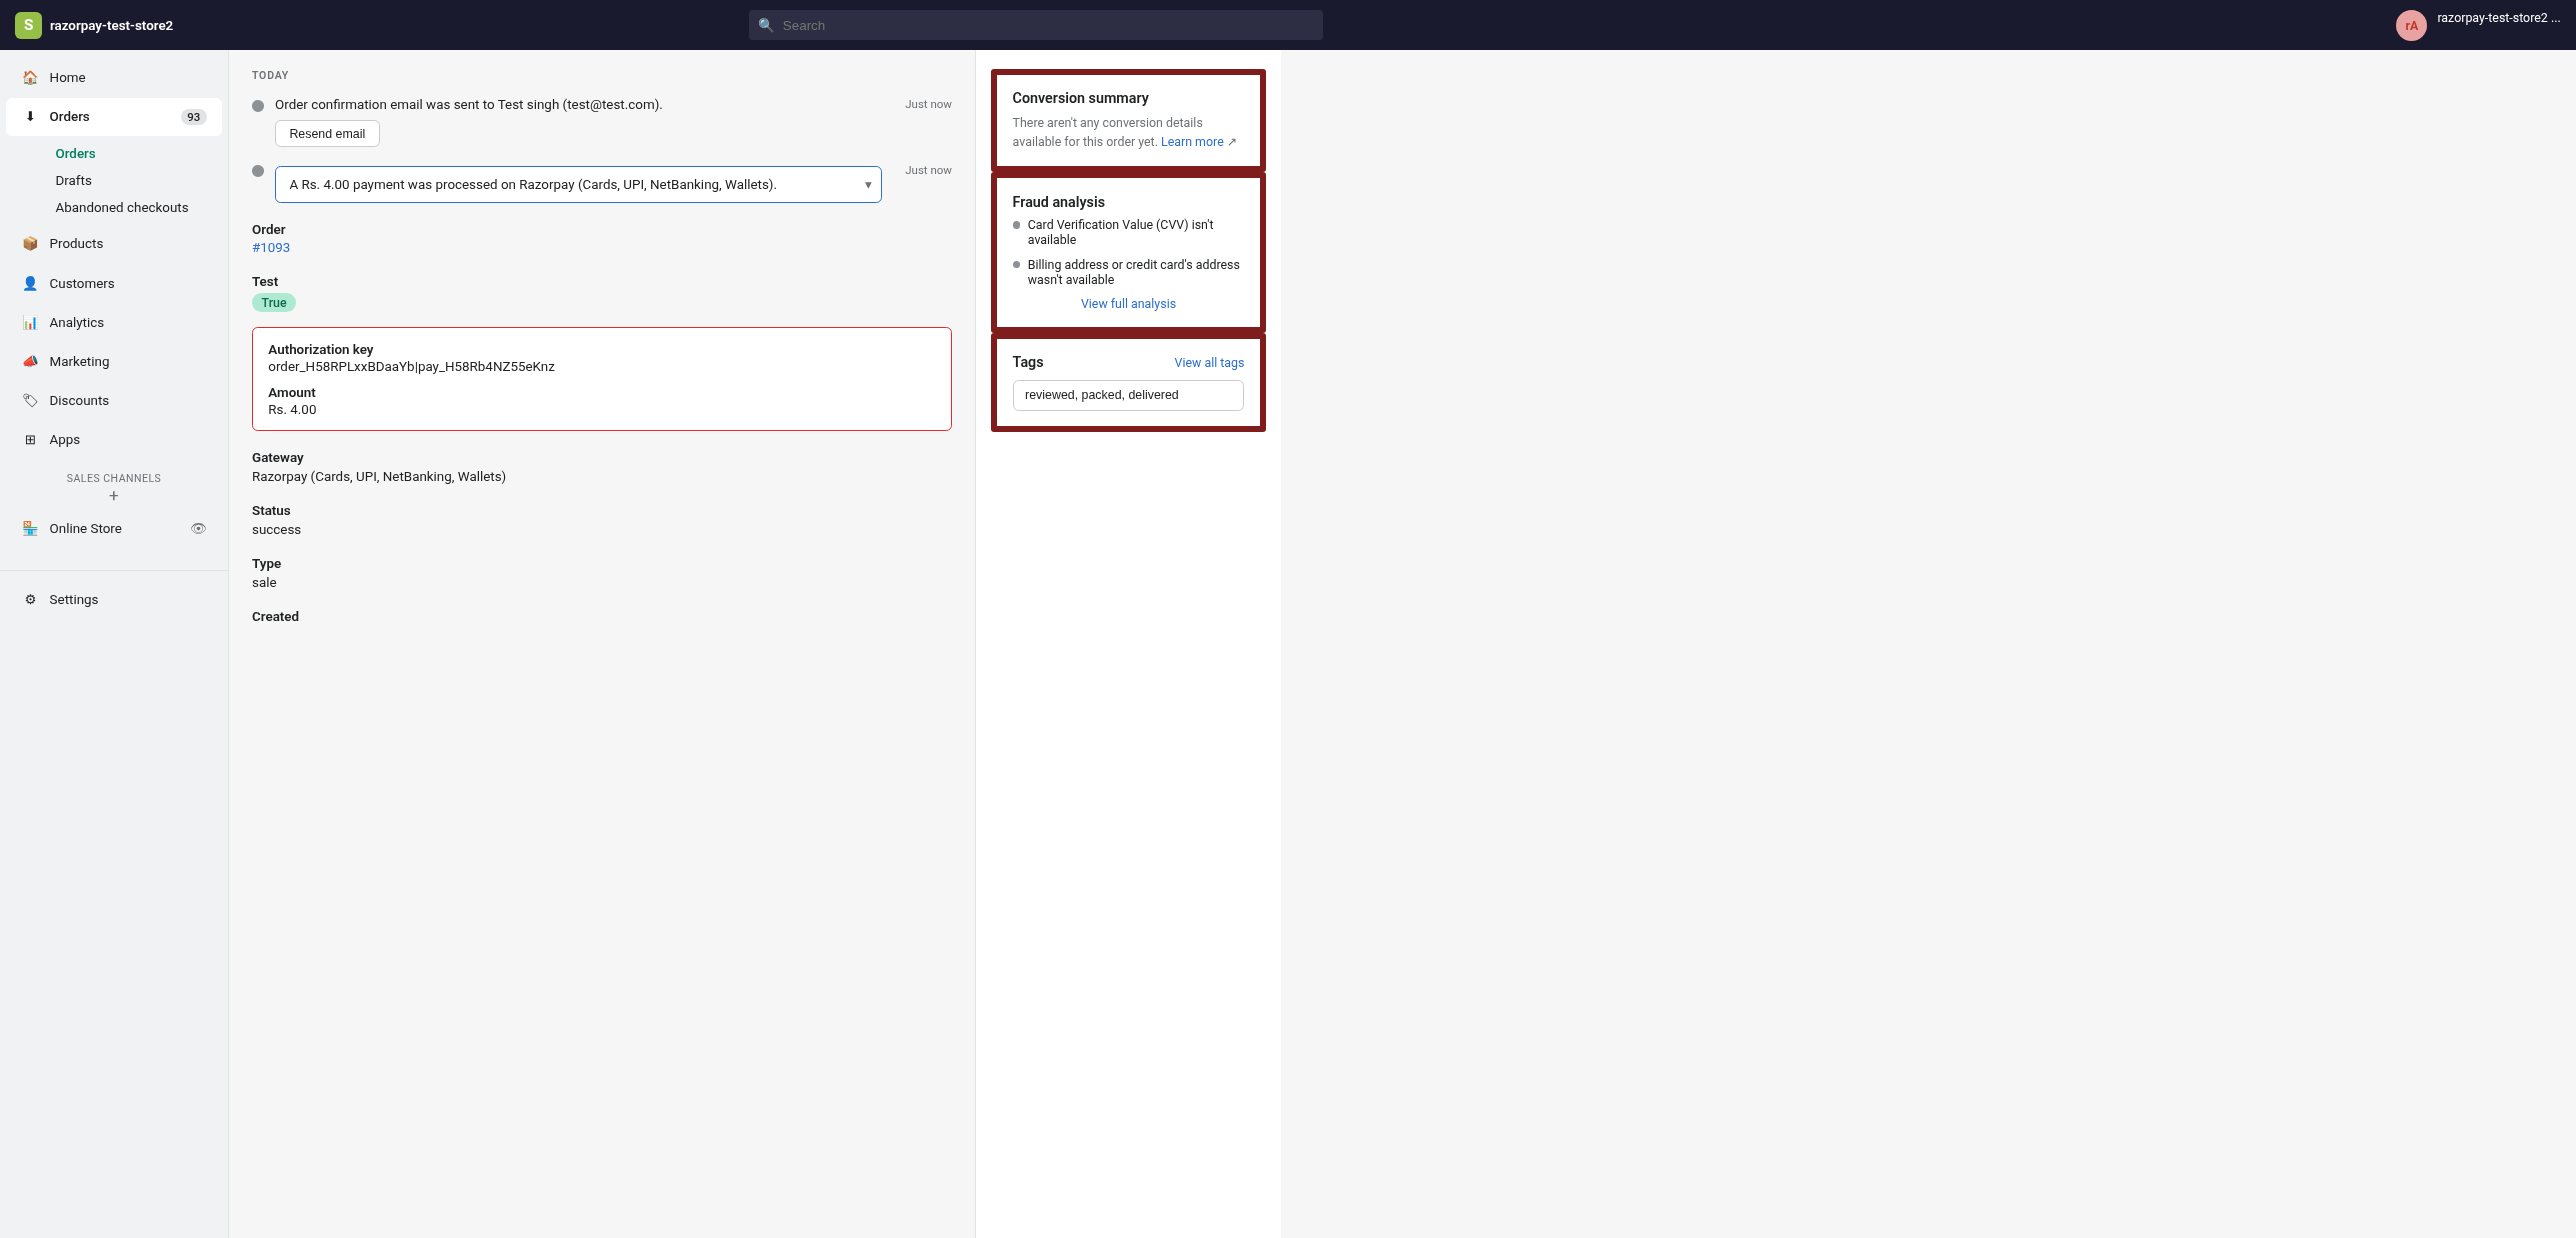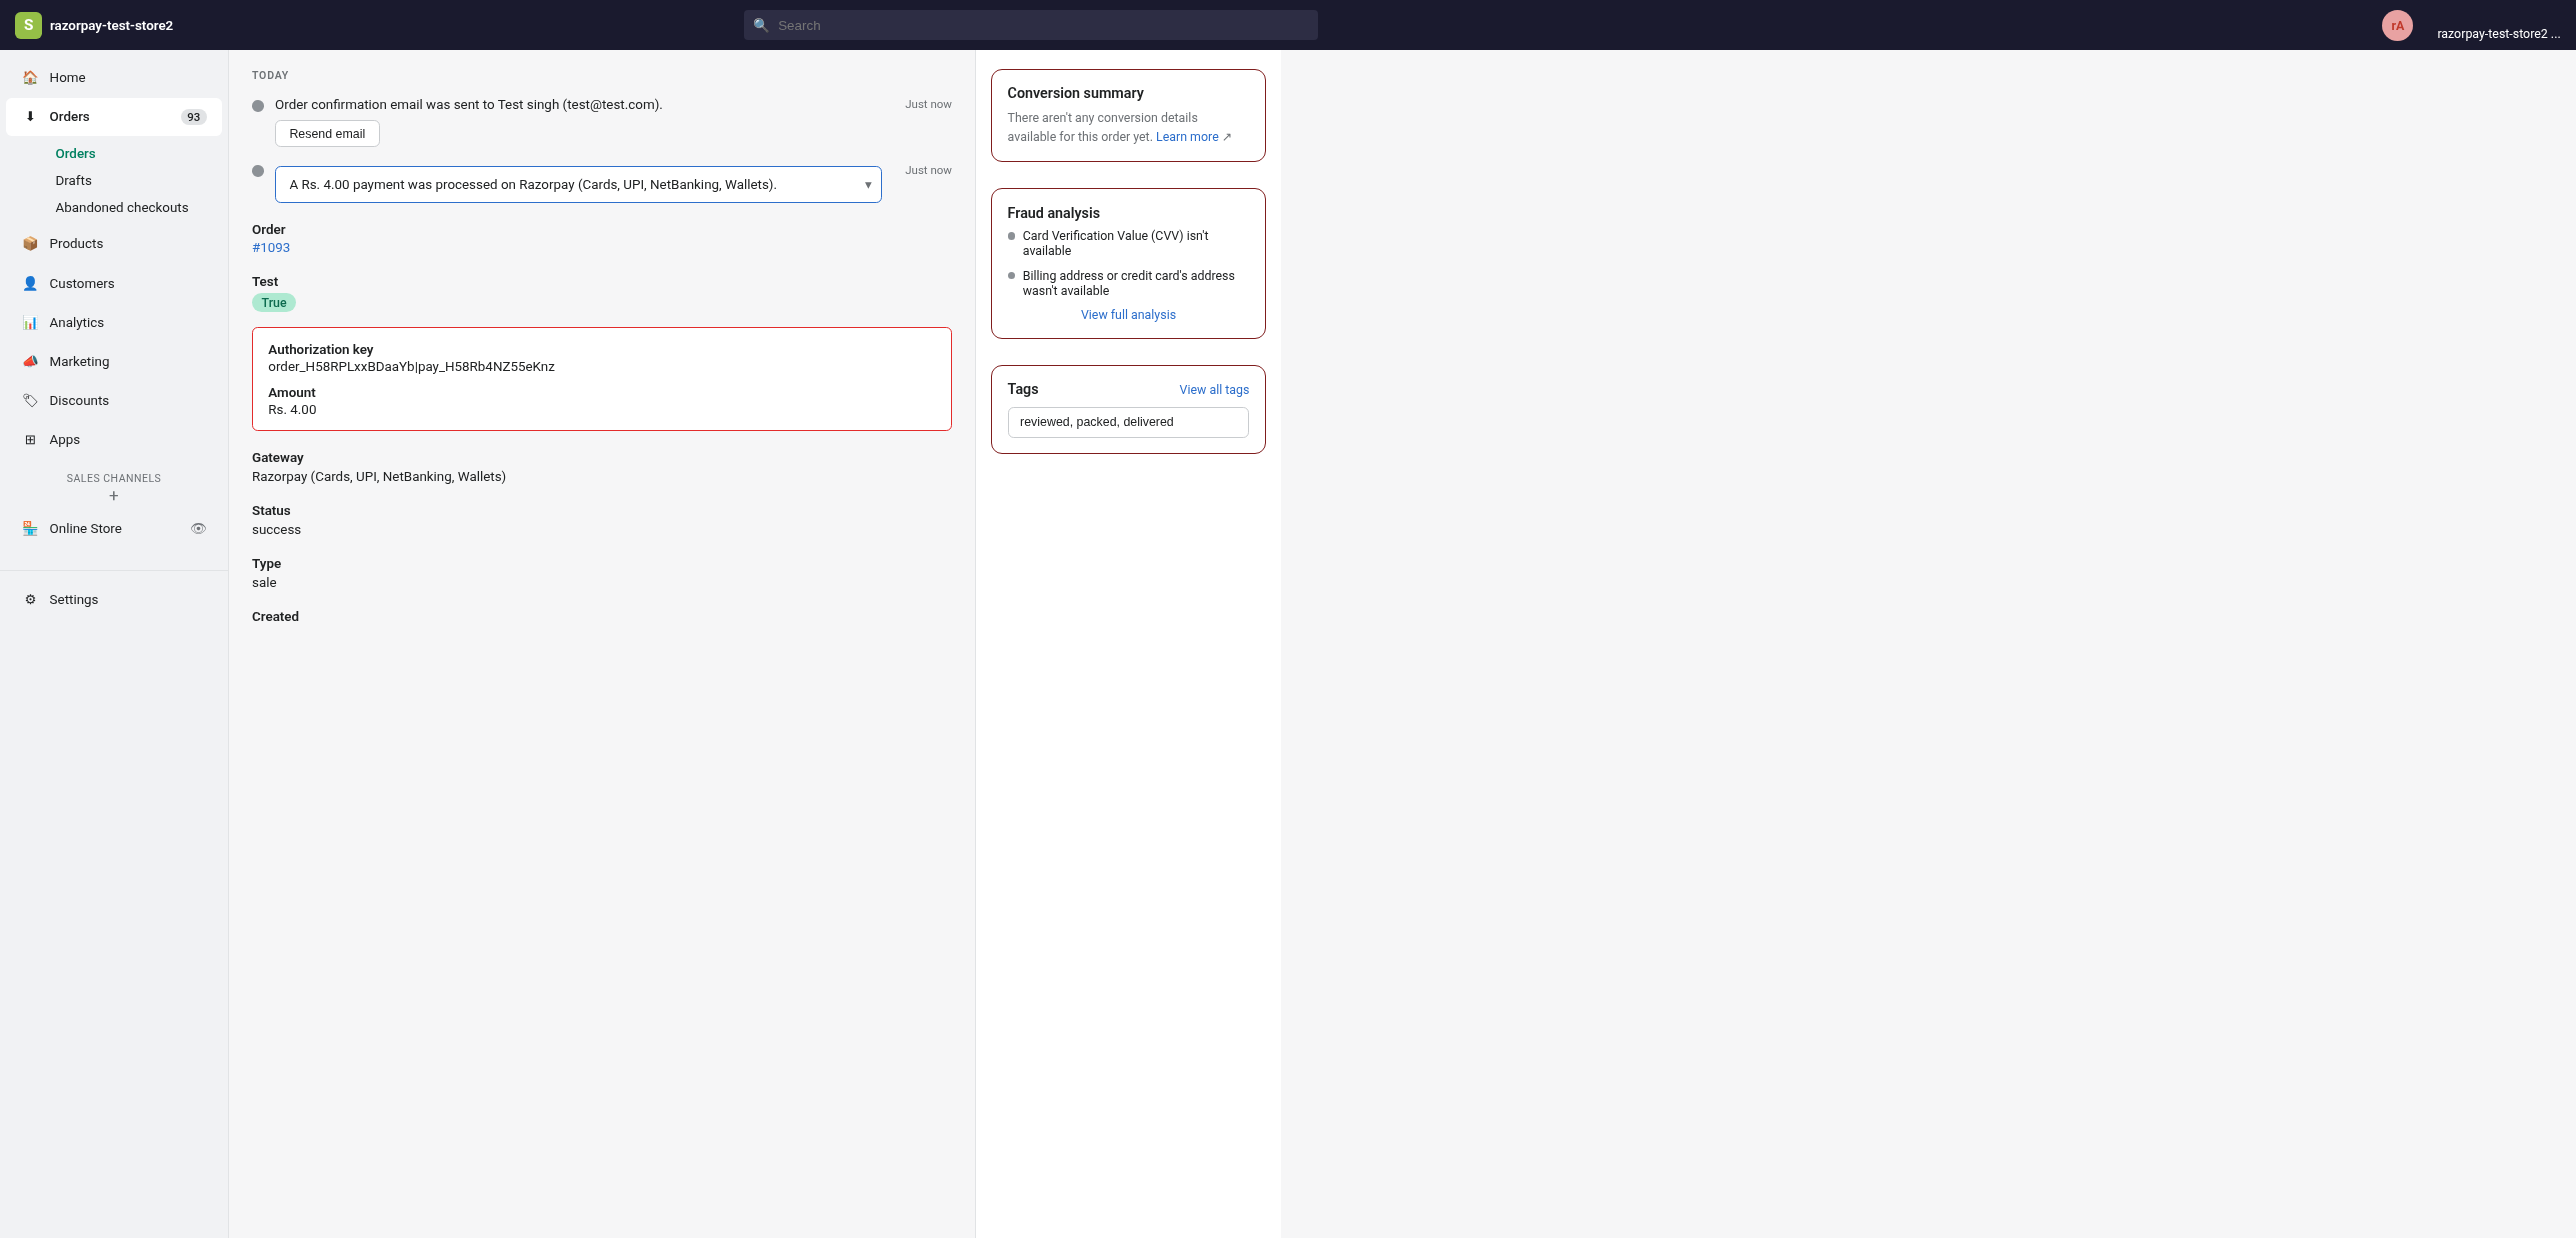--- a/index.html
+++ b/index.html
@@ -5,21 +5,21 @@
     * { box-sizing: border-box; margin: 0; padding: 0; }
     body { font-family: -apple-system, BlinkMacSystemFont, 'Segoe UI', Roboto, sans-serif; background: #f6f6f7; color: #202223; font-size: 13.4px; display: flex; flex-direction: column; height: 100vh; overflow: hidden; }
 
     
     .topbar { display: flex; align-items: center; background: #1a1a2e; padding: 0 15.3px; height: 50px; gap: 11.5px; flex-shrink: 0; }
     .topbar-logo { display: flex; align-items: center; gap: 7.6px; color: white; font-weight: 600; font-size: 13.4px; min-width: 191px; }
     .logo-icon { width: 27px; height: 27px; background: #95bf47; border-radius: 5.7px; display: flex; align-items: center; justify-content: center; color: white; font-weight: bold; font-size: 15.3px; }
     .search-bar { flex: 1; max-width: 574px; margin: 0 auto; position: relative; }
     .search-bar input { width: 100%; padding: 7.6px 11.5px 7.6px 34px; border-radius: 4px; border: none; background: #2d2d44; color: #ccc; font-size: 13.4px; outline: none; }
     .search-icon-wrap { position: absolute; left: 9.6px; top: 50%; transform: translateY(-50%); color: #999; font-size: 13.4px; }
-    .topbar-right { display: flex; align-items: flex-end; gap: 24px; color: white; font-size: 12.4px; margin-left: auto; }
+    .topbar-right { display: flex; align-items: flex-start; gap: 10px; color: white; font-size: 12.4px; margin-left: auto; }
     .avatar { width: 31px; height: 31px; border-radius: 50%; background: #e8a2a2; display: flex; align-items: center; justify-content: center; color: #c0392b; font-weight: 700; font-size: 12.4px; }
 
     
     .main-layout { display: flex; flex: 1; overflow: hidden; }
 
     
     .sidebar { width: 229px; background: #f1f2f4; border-right: 1px solid #e1e3e5; overflow-y: auto; flex-shrink: 0; padding: 7.6px 0; }
     .sidebar-item { display: flex; align-items: center; gap: 9.6px; padding: 9.6px 15.3px; cursor: pointer; color: #202223; font-size: 13.4px; border-radius: 5.7px; margin: 1px 5.7px; }
     .sidebar-item.active { background: #fff; font-weight: 500; }
     .sidebar-item .icon { width: 19px; height: 19px; display: flex; align-items: center; justify-content: center; flex-shrink: 0; }
@@ -62,21 +62,21 @@
 
     
     .red-box { border: 1.9px solid #e32b2b; border-radius: 5.7px; padding: 13.4px 15.3px; margin-top: 15.3px; background: white; }
     .red-box-field { margin-bottom: 11.5px; }
     .red-box-field:last-child { margin-bottom: 0; }
     .red-box-field-label { font-weight: 600; font-size: 13.4px; color: #202223; margin-bottom: 1.9px; }
     .red-box-field-value { font-size: 13.4px; color: #202223; }
 
     
     .right-col { width: 306px; flex-shrink: 0; padding: 19px 15.3px; border-left: 1px solid #e1e3e5; background: white; overflow-y: auto; }
-    .right-card { background: white; border: 1px solid #7f1d1d; border-radius: 11px; padding: 15.3px; margin-bottom: 26px; }
+    .right-card { background: white; border: 6px solid #7f1d1d; border-radius: 3px; padding: 15.3px; margin-bottom: 0; }
     .right-card-title { font-size: 14.3px; font-weight: 600; color: #202223; margin-bottom: 7.6px; }
     .right-card-text { font-size: 12.4px; color: #6d7175; line-height: 1.5; }
     .right-card-text a { color: #2c6ecb; text-decoration: none; }
     .fraud-item { display: flex; align-items: flex-start; gap: 7.6px; margin-bottom: 9.6px; font-size: 12.4px; color: #202223; }
     .fraud-dot { width: 7.6px; height: 7.6px; border-radius: 50%; background: #8c9196; margin-top: 3.8px; flex-shrink: 0; }
     .view-link { color: #2c6ecb; text-decoration: none; font-size: 12.4px; display: block; text-align: center; margin-top: 7.6px; }
     .tags-header { display: flex; justify-content: space-between; align-items: center; margin-bottom: 9.6px; }
     .tags-title { font-size: 14.3px; font-weight: 600; color: #202223; }
     .tags-link { color: #2c6ecb; text-decoration: none; font-size: 12.4px; }
     .tags-input { width: 100%; padding: 7.6px 11.5px; border: 1px solid #c9cccf; border-radius: 5.7px; font-size: 12.4px; color: #202223; outline: none; }

